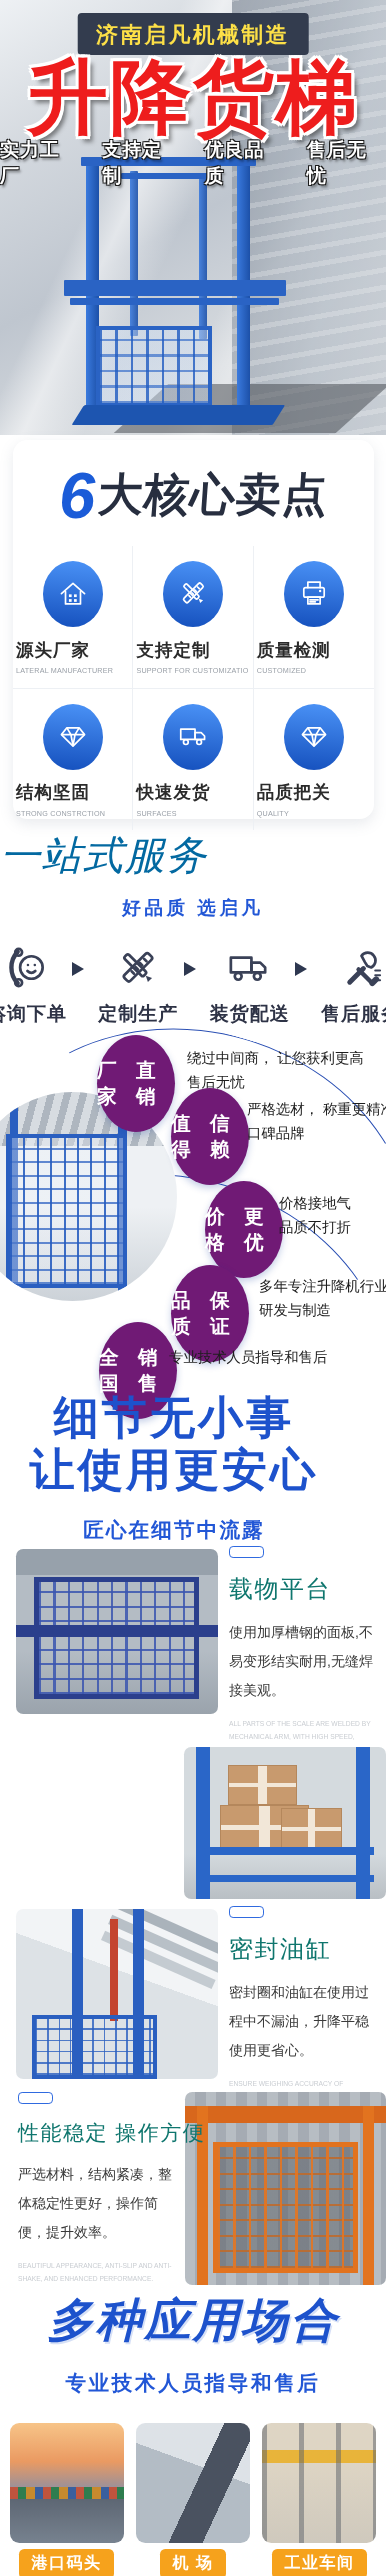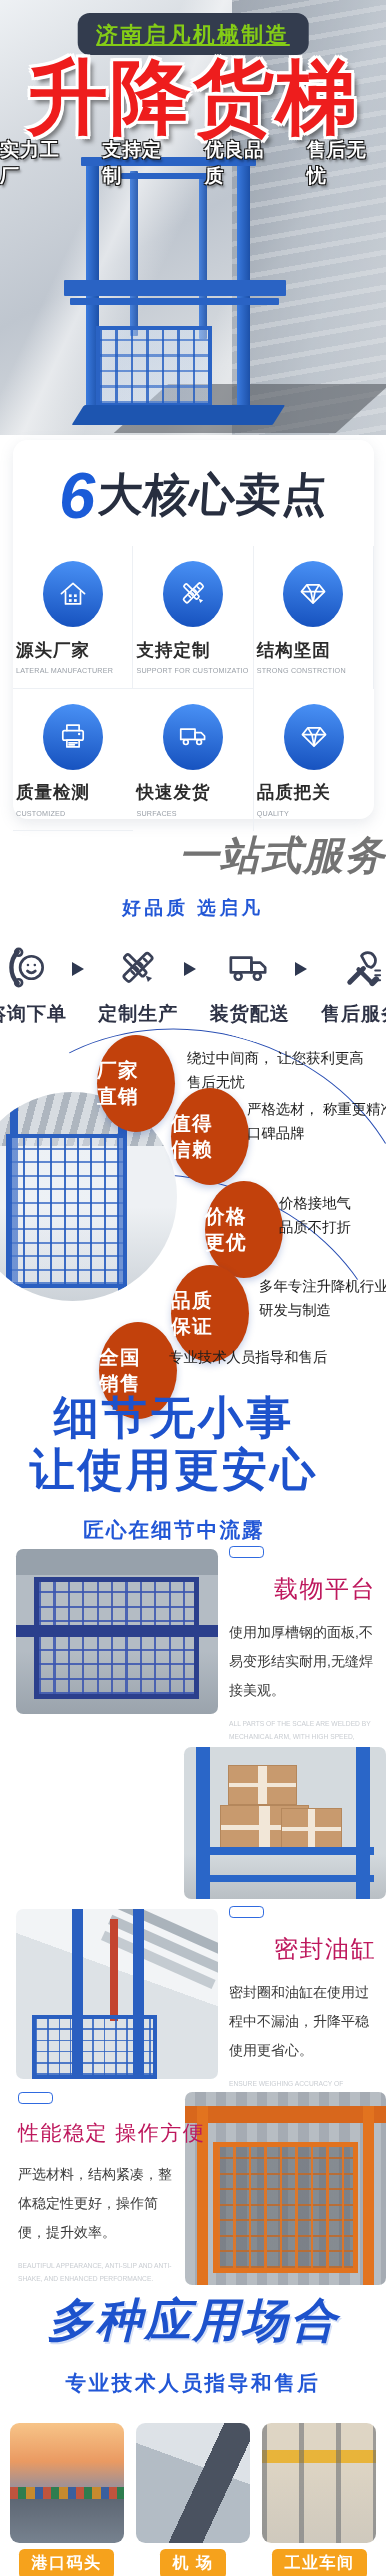--- a/index.html
+++ b/index.html
@@ -11,22 +11,22 @@
 .hero { position:absolute; top:0; left:0; width:386px; height:435px; overflow:hidden;
   background:linear-gradient(150deg,#eef1f4 0%,#d3d8de 25%,#bfc6cf 50%,#d8dce0 75%,#ccd1d6 100%); }
 .hero-streak { position:absolute; left:-52px; top:0; width:489px; height:435px;
   background:linear-gradient(115deg,transparent 34%,rgba(255,255,255,.55) 40%,transparent 49%),
              linear-gradient(115deg,transparent 60%,rgba(255,255,255,.35) 66%,transparent 74%); }
 .hero-bldg { position:absolute; right:-31px; top:-20.6px; width:185px; height:479px; transform:skewY(-10deg);
   background:
    repeating-linear-gradient(0deg, rgba(255,255,255,.25) 0 5.2px, transparent 5.2px 17.5px),
    linear-gradient(100deg,#8e97a3 0%,#b9c1ca 55%,#cdd2d8 100%); opacity:.8; }
 .hero-pill { position:absolute; top:13.4px; left:50%; transform:translateX(-50%);
-  background:#333c4e; color:#84cc16; font-size:21.6px; font-weight:bold; letter-spacing:2.6px;
-  padding:6.2px 18.5px; border-radius:12px; white-space:nowrap;text-decoration:underline; }
+  background:#333c4e; color:#fde047; font-size:21.6px; font-weight:bold; letter-spacing:2.6px;
+  padding:6.2px 18.5px; border-radius:4px; white-space:nowrap; }
 .hero-title { position:absolute; top:44px; left:0; width:100%; text-align:center;
   font-size:81px; font-weight:900; color:#ee1d1d; letter-spacing:2.1px;
   text-shadow:-2.6px -2.6px 0 #fff,2.6px -2.6px 0 #fff,-2.6px 2.6px 0 #fff,2.6px 2.6px 0 #fff,0 -3.1px 0 #fff,0 3.1px 0 #fff,-3.1px 0 0 #fff,3.1px 0 0 #fff,5.2px 6.2px 4.1px rgba(30,30,30,.5); }
 .hero-tag { position:absolute; top:137px; left:0; width:100%; display:flex; justify-content:center; gap:23px; }
 .hero-tag span { color:#fff; font-size:19px; font-weight:bold; letter-spacing:1px;
   text-shadow:-1px -1px 0 #1a1a1a,1px -1px 0 #1a1a1a,-1px 1px 0 #1a1a1a,1px 1px 0 #1a1a1a,2.1px 2.6px 2.6px rgba(0,0,0,.45); }
 
 .hero-lift { position:absolute; left:64px; top:157px; width:227px; height:278px; }
 .hl-shadow { position:absolute; left:77px; top:227px; width:222px; height:49px; background:#3f434a; opacity:.5; transform:skewX(-48deg); }
 .hl-post { position:absolute; background:linear-gradient(90deg,#3a7ade,#1c50a8); border-radius:1px; }
@@ -55,43 +55,43 @@
 .cell-r { border-right:0.5px solid #edf0f4; }
 .cell-b { border-bottom:0.5px solid #edf0f4; }
 .circ { width:60px; height:66px; border-radius:50%; margin:0 auto;
   background:linear-gradient(185deg,#4b93f7 0%,#1550bd 100%); display:flex; align-items:center; justify-content:center; }
 .circ svg { width:34px; height:34px; }
 .cell-label { margin-top:10.3px; font-size:17.5px; font-weight:700; color:#2b2b2b; letter-spacing:1px; }
 .cell-en { margin-top:4.6px; font-size:7.2px; color:#9aa0a8; letter-spacing:0.2px; }
 
 
 .onestop { position:absolute; top:828px; left:0; width:386px; }
-.os-title { text-align:right; font-size:40px; font-weight:700; font-style:italic; color:#737373; letter-spacing:1.5px; }
+.os-title { text-align:left; font-size:40px; font-weight:400; font-style:italic; color:#0369a1; letter-spacing:1.5px; }
 .os-sub { margin-top:12.4px; text-align:center; font-size:18.5px; color:#2257d6; font-weight:600; letter-spacing:3.6px; }
 .os-steps { margin-top:23px; display:flex; justify-content:center; align-items:flex-start; gap:7.2px; }
 .step { width:78px; text-align:center; }
 .step svg { width:49px; height:49px; }
 .step-label { margin-top:6.2px; font-size:19px; font-weight:800; color:#2e3346; letter-spacing:1px; white-space:nowrap; }
 .os-arrow { width:0; height:0; border:7.7px solid transparent; border-left:12.4px solid #2e3850; margin-top:18.5px; }
 
 
 .adv { position:absolute; top:1005px; left:0; width:386px; height:389px; overflow:visible; }
 .curve { position:absolute; border:1px solid transparent; border-radius:50%; }
 .c1 { width:453px; height:392px; left:-36px; top:26px; border-top-color:#2b50b4; transform:rotate(16deg); }
 .c2 { width:474px; height:422px; left:-77px; top:170px; border-top-color:#2b50b4; transform:rotate(12deg); }
 .adv-photo { position:absolute; left:-32px; top:87px; width:209px; height:209px; border-radius:50%; overflow:hidden;
   background:linear-gradient(180deg,#eef1f4 0 55%,#ccd2d8 100%); }
 .ap-roof { position:absolute; left:0; top:0; width:100%; height:26%;
   background:repeating-linear-gradient(105deg,#aeb6bf 0 7.2px,#d7dce1 7.2px 15.5px); }
 .ap-mesh { position:absolute; left:18%; top:20%; width:58%; height:74%; border:4.6px solid #2a5fc0; background:
   repeating-linear-gradient(90deg, rgba(42,95,192,.9) 0 2.1px, rgba(235,240,248,.2) 2.1px 13.4px),
   repeating-linear-gradient(0deg, rgba(42,95,192,.9) 0 2.1px, rgba(235,240,248,.2) 2.1px 13.4px); }
 .ap-post { position:absolute; top:6%; width:8.2px; height:94%; background:#2a5fc0; }
-.badge { position:absolute; width:78px; height:97px; border-radius:50%; background:#c2410c;
-  color:#fff; display:flex; flex-direction:column; justify-content:center;
+.badge { position:absolute; width:78px; height:97px; border-radius:50%; background:#701a75;
+  color:#fff; display:flex; flex-direction:row; align-items:center; justify-content:center;
   font-size:19.6px; font-weight:800; line-height:1.3; letter-spacing:1.5px; box-shadow:0 3.1px 7.2px rgba(23,63,158,.25); }
 .b1 { left:97px; top:30px; } .b2 { left:171px; top:83px; } .b3 { left:205px; top:176px; }
 .b4 { left:171px; top:260px; } .b5 { left:99px; top:317px; }
 .adv-text { position:absolute; color:#1d1d1d; font-size:14.4px; line-height:1.65; font-weight:500; white-space:nowrap; letter-spacing:0; }
 .t1 { left:187px; top:42px; } .t2 { left:247px; top:93px; } .t3 { left:279px; top:187px; }
 .t4 { left:259px; top:270px; } .t5 { left:169px; top:341px; }
 
 
 .dh { position:absolute; top:1392px; left:0; width:348px; text-align:center; }
 .dh-line { font-size:45px; font-weight:800; color:#1d52cc; letter-spacing:3.1px; line-height:1.16; }
@@ -103,21 +103,21 @@
 .f3 { top:1906px; height:175px; } .f4 { top:2092px; height:195px; }
 .fimg { position:absolute; border-radius:7.2px; overflow:hidden; }
 .f1 .fimg { left:15.5px; top:3.1px; width:202px; height:165px; }
 .f2 .fimg { left:184px; top:0; width:202px; height:152px; }
 .f3 .fimg { left:15.5px; top:3.1px; width:202px; height:170px; }
 .f4 .fimg { left:185px; top:0; width:201px; height:193px; }
 .ftext { position:absolute; top:0; }
 .f1 .ftext { left:229px; width:147px; } .f3 .ftext { left:229px; width:147px; }
 .f2 .ftext { left:18px; width:157px; } .f4 .ftext { left:18px; width:157px; }
 .ftag { width:35px; height:12.4px; border:1.5px solid #2f6ae0; border-radius:4.1px; }
-.ftitle { font-size:24px; font-weight:500; color:#be185d; margin-top:14.4px; letter-spacing:1.5px; white-space:nowrap;text-align:right; }
+.ftitle { font-size:24px; font-weight:500; color:#0f766e; margin-top:14.4px; letter-spacing:1.5px; white-space:nowrap; }
 .f4 .ftitle { font-size:21px; }
 .fdesc { font-size:14px; color:#3a3a3a; line-height:2.05; margin-top:13.4px; }
 .fen { font-size:6.7px; color:#c9cdd2; line-height:1.95; margin-top:12.4px; text-transform:uppercase; }
 
 .img-cage { background:linear-gradient(180deg,#97a1ab 0 16%,#b4bcc4 16% 62%,#9aa3ac 100%); }
 .img-cage .mesh { position:absolute; left:9%; top:17%; right:9%; bottom:9%; border:5.7px solid #2b3f8c; background:
   repeating-linear-gradient(90deg, rgba(58,85,176,.85) 0 2.1px, transparent 2.1px 14.4px),
   repeating-linear-gradient(0deg, rgba(58,85,176,.85) 0 2.1px, transparent 2.1px 14.4px); }
 .img-cage .plat { position:absolute; left:0; right:0; top:46%; height:12.4px; background:#2b3f8c; }
 .img-boxes { background:linear-gradient(180deg,#d4dade 0 70%,#b9bfc4 100%); }
@@ -224,44 +224,44 @@
                 </g>
                 <g transform="rotate(-45 50 50)">
                   <rect x="44" y="16" width="12" height="55" rx="4"></rect>
                   <path d="M50 74 l-6 12 h12 z" fill="#fff" stroke="none"></path>
                 </g>
               </svg></span>
         </div>
         <div class="cell-label">支持定制</div>
         <div class="cell-en">SUPPORT FOR CUSTOMIZATIO</div>
       </div>
-      <div class="cell cell-r">
-        <div class="circ">
-            <span>
-          <svg viewBox="0 0 100 100" fill="none" stroke="#fff" stroke-width="5" stroke-linejoin="round">
-                <path d="M32 26 H68 L84 46 L50 80 L16 46 Z"></path>
-                <path d="M16 46 H84 M32 26 L44 46 L50 78 M68 26 L56 46 L50 78"></path>
-              </svg></span>
-        </div>
-        <div class="cell-label">结构坚固</div>
-        <div class="cell-en">STRONG CONSTRCTION</div>
-      </div>
       <div class="cell cell-b">
         <div class="circ">
             <span>
           <svg viewBox="0 0 100 100" fill="none" stroke="#fff" stroke-width="5" stroke-linecap="round" stroke-linejoin="round">
                 <path d="M32 34 V18 H68 V34"></path>
                 <rect x="20" y="34" width="60" height="28" rx="5"></rect>
                 <rect x="32" y="62" width="36" height="20"></rect>
                 <path d="M38 70 h24 M38 76 h16"></path>
                 <circle cx="68" cy="44" r="3.5" fill="#fff" stroke="none"></circle>
               </svg></span>
         </div>
         <div class="cell-label">质量检测</div>
         <div class="cell-en">CUSTOMIZED</div>
+      </div>
+      <div class="cell cell-r">
+        <div class="circ">
+            <span>
+          <svg viewBox="0 0 100 100" fill="none" stroke="#fff" stroke-width="5" stroke-linejoin="round">
+                <path d="M32 26 H68 L84 46 L50 80 L16 46 Z"></path>
+                <path d="M16 46 H84 M32 26 L44 46 L50 78 M68 26 L56 46 L50 78"></path>
+              </svg></span>
+        </div>
+        <div class="cell-label">结构坚固</div>
+        <div class="cell-en">STRONG CONSTRCTION</div>
       </div>
       <div class="cell cell-r">
         <div class="circ">
             <span>
           <svg viewBox="0 0 100 100" fill="none" stroke="#fff" stroke-width="5" stroke-linecap="round" stroke-linejoin="round">
                 <rect x="14" y="30" width="42" height="30"></rect>
                 <path d="M56 40 H74 L84 50 V60 H56 Z"></path>
                 <circle cx="29" cy="68" r="7"></circle>
                 <circle cx="68" cy="68" r="7"></circle>
               </svg></span>

